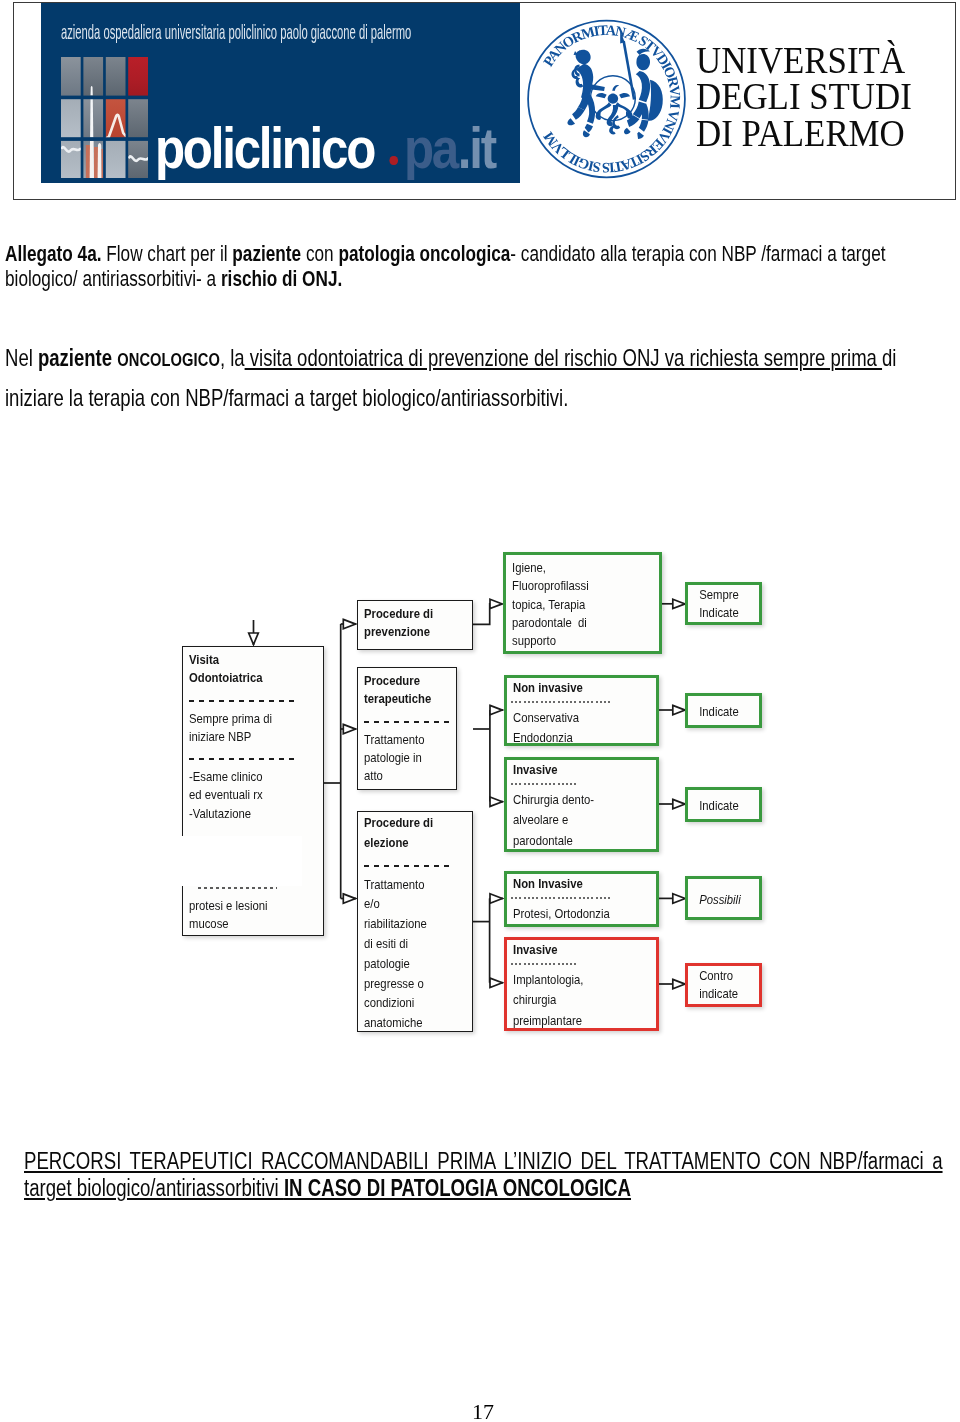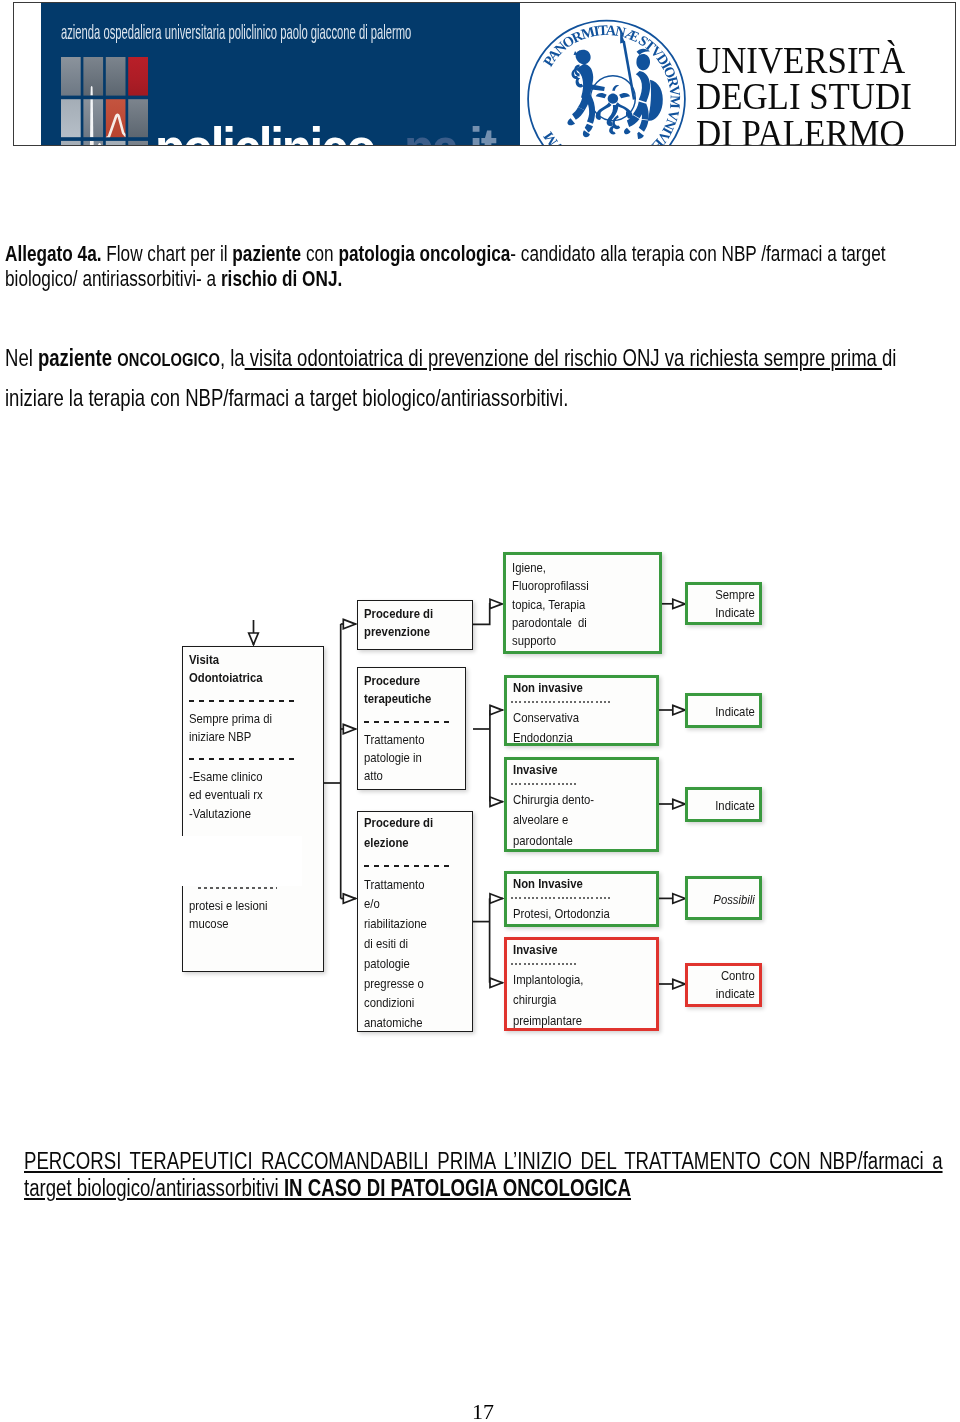--- a/index.html
+++ b/index.html
@@ -1,21 +1,21 @@
 <!DOCTYPE html>
 <html><head>
 <meta charset="utf-8">
 <title>Allegato 4a</title>
 <style>
   html,body{margin:0;padding:0;}
   body{width:960px;height:1422px;background:#ffffff;font-family:"Liberation Sans",sans-serif;color:#000;overflow:hidden;position:relative;}
   .page{position:absolute;left:0;top:0;width:960px;height:1422px;}
 
   
-  .header{position:absolute;left:13px;top:2px;width:943px;height:144px;border:1px solid #3a3a3a;box-sizing:border-box;background:#fff;overflow:hidden;}
+  .header{position:absolute;left:13px;top:2px;width:943px;height:198px;border:1px solid #3a3a3a;box-sizing:border-box;background:#fff;overflow:hidden;}
   .hdr-blue{position:absolute;left:27px;top:0;width:479px;height:180px;background:#033a6b;}
   .hdr-azienda{position:absolute;left:47px;top:18px;font-size:21px;line-height:21px;color:#dce5ee;white-space:nowrap;
       font-family:"Liberation Sans",sans-serif;transform:scaleX(0.535);transform-origin:0 0;}
 
   .logo-grid{position:absolute;left:46.8px;top:53.8px;width:87.5px;height:121.6px;}
   .policlinico{position:absolute;left:141px;top:117px;font-size:57px;line-height:57px;font-weight:700;color:#ffffff;letter-spacing:-2.6px;white-space:nowrap;transform:scaleX(0.865);transform-origin:0 0;}
   .policlinico .dot{display:inline-block;width:9.5px;height:9.5px;border-radius:50%;background:#ab1d24;margin:0 7px 0 18px;vertical-align:3px;text-indent:-9999px;overflow:hidden;}
   .policlinico .pa{color:#3b5d8a;letter-spacing:-2.6px;}
   .policlinico .it{color:#7490b0;letter-spacing:-2.6px;margin-left:1px;}
 
@@ -33,21 +33,21 @@
   .sc{font-size:19px;letter-spacing:0.1px;}
   .u{text-decoration:underline;text-underline-offset:2px;}
 
   .pageno{position:absolute;left:3px;top:1399px;width:960px;text-align:center;font-family:"Liberation Serif",serif;font-size:22px;color:#000;}
 
   
   .flow{position:absolute;left:0;top:0;width:960px;height:1422px;}
   .fbox{position:absolute;box-sizing:border-box;background:#fdfdfc;
         font-size:13px;line-height:18.3px;color:#161616;padding:4px 0 0 6px;}
   .fbox .hd,.fbox .bd{display:block;white-space:pre;transform:scaleX(0.87);transform-origin:0 0;}
-  .fbox.ctr{text-align:right;padding-left:7px;}
+  .fbox.ctr{text-align:left;padding-left:7px;}
   .fbox.ctr .bd{transform-origin:50% 0;}
   .fbox .hd{font-weight:700;}
   .dashsep{height:2px;width:105px;margin:12px 0 8px 0;
      background-image:repeating-linear-gradient(to right,#1d1d1d 0 5px,transparent 5px 10px);}
   .dotsep{height:2px;width:101px;margin:3px 0 5px -2px;
      background-image:repeating-linear-gradient(to right,#6a6a6a 0 2px,transparent 2px 4.23px);}
   .dashsep.faded{width:79px;margin-left:9px;opacity:.72;
      background-image:repeating-linear-gradient(to right,#1d1d1d 0 3px,transparent 3px 6px);}
   .whiteout{position:absolute;background:#ffffff;}
   .bk{border:1.6px solid #1b1b1b;box-shadow:2px 2px 4px rgba(0,0,0,.18);}
@@ -296,42 +296,42 @@
         <path d="M490.0 978.1 L502.3 982.8 L490.0 987.5 Z"></path>
 
         <path d="M672.8 599.2 L685.1 603.9 L672.8 608.6 Z"></path>
         <path d="M672.8 705.4 L685.1 710.1 L672.8 714.8 Z"></path>
         <path d="M672.8 799.4 L685.1 804.1 L672.8 808.8 Z"></path>
         <path d="M672.8 893.8 L685.1 898.5 L672.8 903.2 Z"></path>
         <path d="M672.8 979.4 L685.1 984.1 L672.8 988.8 Z"></path>
       </g>
     </svg>
 
-    <div class="fbox bk" style="left:182px;top:646px;width:142px;height:326px;">
+    <div class="fbox bk" style="left:182px;top:646px;width:142px;height:290px;">
       <span class="hd">Visita</span>
       <span class="hd">Odontoiatrica</span>
       <div class="dashsep"></div>
       <span class="bd">Sempre prima di</span>
       <span class="bd">iniziare NBP</span>
       <div class="dashsep"></div>
       <span class="bd">-Esame clinico</span>
       <span class="bd">ed eventuali rx</span>
       <span class="bd">-Valutazione</span>
       <div class="dashsep faded" style="margin-top:64px;"></div>
       <span class="bd">protesi e lesioni</span>
       <span class="bd">mucose</span>
     </div>
     <div class="whiteout" style="left:178px;top:836px;width:124px;height:50px;"></div>
 
     <div class="fbox bk" style="left:357px;top:600px;width:116px;height:50px;">
       <span class="hd">Procedure di</span>
       <span class="hd">prevenzione</span>
     </div>
 
-    <div class="fbox bk" style="left:357px;top:667px;width:109px;height:123px;">
+    <div class="fbox bk" style="left:357px;top:667px;width:100px;height:123px;">
       <span class="hd">Procedure</span>
       <span class="hd">terapeutiche</span>
       <div class="dashsep" style="width:86px;"></div>
       <span class="bd">Trattamento</span>
       <span class="bd">patologie in</span>
       <span class="bd">atto</span>
     </div>
 
     <div class="fbox bk" style="left:357px;top:811px;width:116px;height:221px;line-height:19.8px;padding-top:1px;">
       <span class="hd">Procedure di</span>

